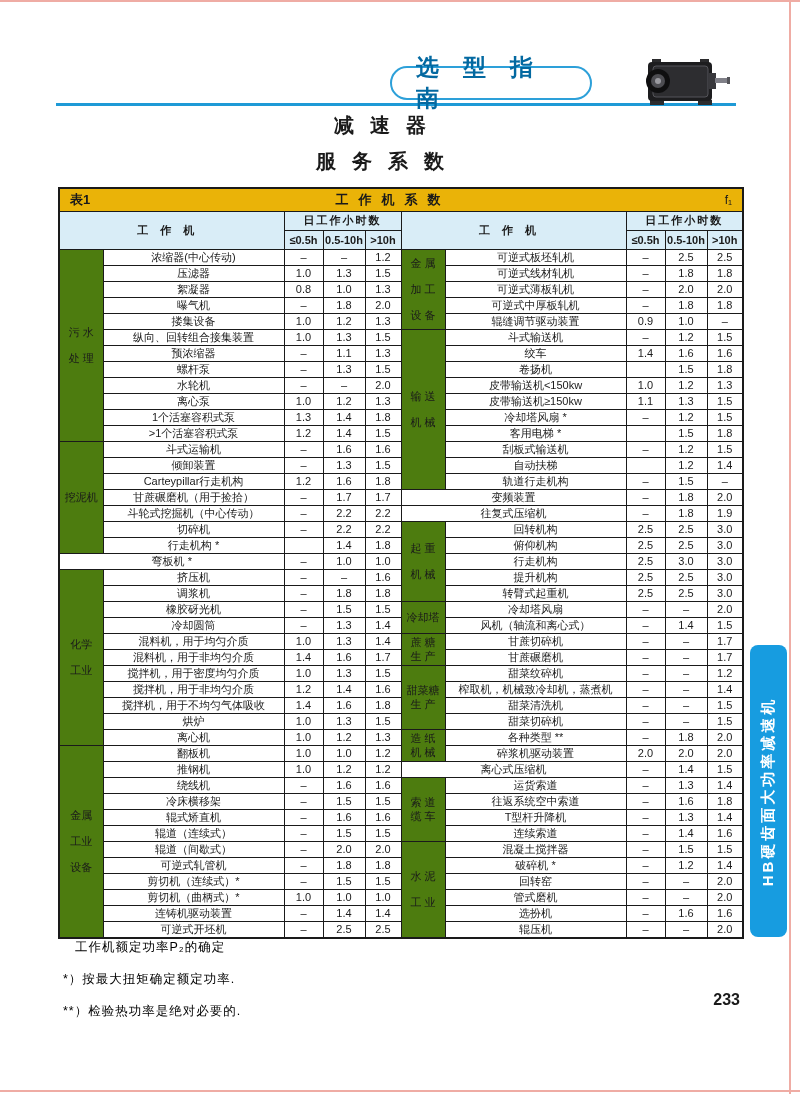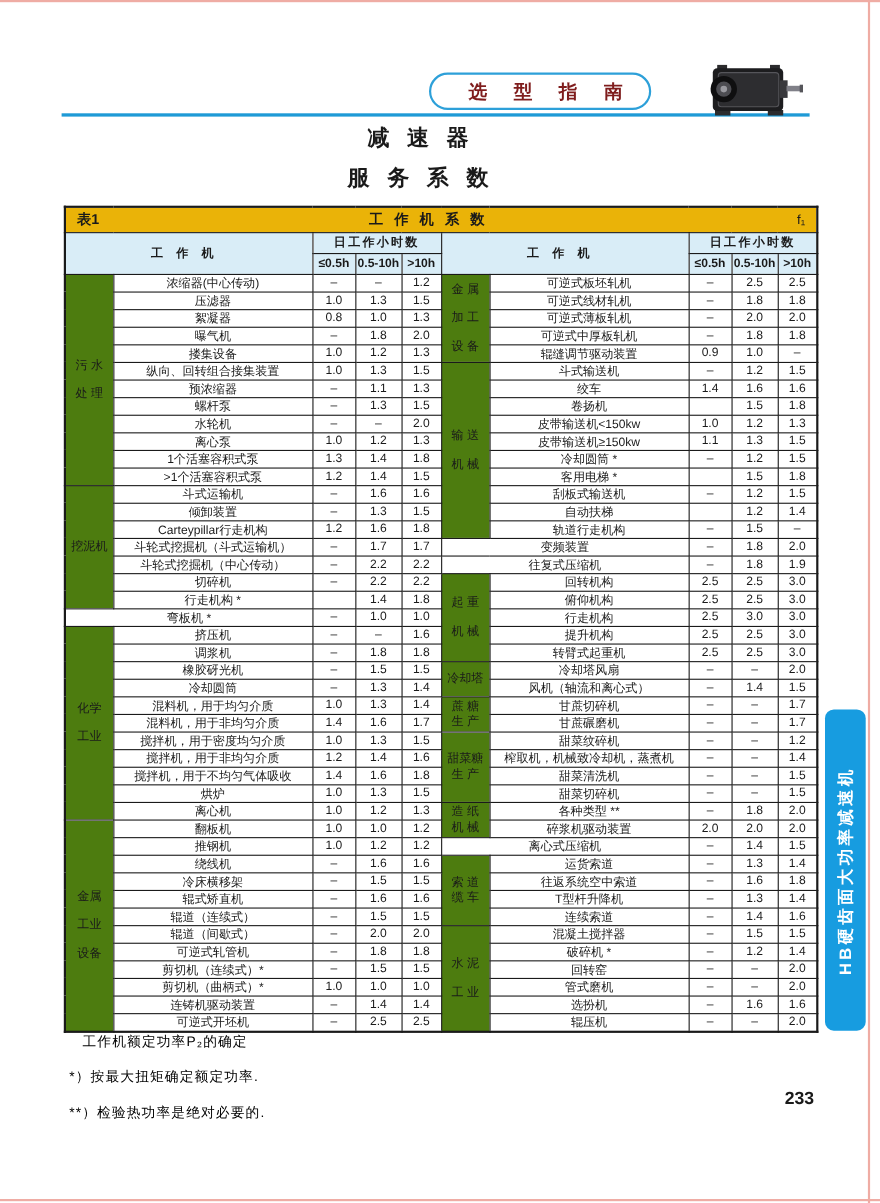--- a/index.html
+++ b/index.html
@@ -8,22 +8,22 @@
     position:relative; width:800px; height:1094px; background:#ffffff;
     font-family:"Liberation Sans","DejaVu Sans",sans-serif; color:#1a1a1a; overflow:hidden;
   }
   .edge-top    { position:absolute; left:0; top:0; width:100%; height:2px; background:#efaca4; }
   .edge-right  { position:absolute; top:0; right:9px; width:2px; height:100%; background:#efaca4; }
   .edge-bottom { position:absolute; left:0; bottom:2px; width:100%; height:2px; background:#efaca4; }
 
   .banner-line { position:absolute; left:56px; top:103px; width:680px; height:3px; background:#1e9ad6; }
   .banner-box  {
     position:absolute; left:390px; top:66px; width:202px; height:34px; background:#fff;
-    border:2px solid #2da0d9; border-radius:18px; display:flex; align-items:center; justify-content:flex-end;
-    font-size:17px; font-weight:600; letter-spacing:24px; padding-left:24px; color:#7f1d1d; z-index:2;
+    border:2px solid #2da0d9; border-radius:18px; display:flex; align-items:center; justify-content:center;
+    font-size:23px; font-weight:600; letter-spacing:24px; padding-left:24px; color:#0369a1; z-index:2;
   }
   .gear { position:absolute; left:643px; top:58px; width:88px; height:48px; z-index:2; }
 
   .page-title    { position:absolute; left:0; top:112px; width:760px; text-align:center;
                    font-size:20px; font-weight:600; letter-spacing:16px; padding-left:16px;font-family:Liberation Mono, monospace; }
   .page-subtitle { position:absolute; left:0; top:148px; width:760px; text-align:center;
                    font-size:20px; font-weight:600; letter-spacing:16px; padding-left:16px; }
 
   table.service { position:absolute; left:58px; top:187px; width:684px;
                   border-collapse:collapse; table-layout:fixed; border:2px solid #1a1a1a; }
@@ -237,21 +237,21 @@
           <td class="name">皮带输送机≥150kw</td>
           <td class="val">1.1</td>
           <td class="val">1.3</td>
           <td class="val">1.5</td>
         </tr>
         <tr>
           <td class="name">1个活塞容积式泵</td>
           <td class="val">1.3</td>
           <td class="val">1.4</td>
           <td class="val">1.8</td>
-          <td class="name">冷却圆筒 *</td>
+          <td class="name">冷却塔风扇 *</td>
           <td class="val">–</td>
           <td class="val">1.2</td>
           <td class="val">1.5</td>
         </tr>
         <tr>
           <td class="name">&gt;1个活塞容积式泵</td>
           <td class="val">1.2</td>
           <td class="val">1.4</td>
           <td class="val">1.5</td>
           <td class="name">客用电梯 *</td>
@@ -286,21 +286,21 @@
           <td class="name">Carteypillar行走机构</td>
           <td class="val">1.2</td>
           <td class="val">1.6</td>
           <td class="val">1.8</td>
           <td class="name">轨道行走机构</td>
           <td class="val">–</td>
           <td class="val">1.5</td>
           <td class="val">–</td>
         </tr>
         <tr>
-          <td class="name">斗轮式挖掘机（斗式运输机）</td>
+          <td class="name">甘蔗碾磨机（用于捡拾）</td>
           <td class="val">–</td>
           <td class="val">1.7</td>
           <td class="val">1.7</td>
           <td class="name" colspan="2">变频装置</td>
           <td class="val">–</td>
           <td class="val">1.8</td>
           <td class="val">2.0</td>
         </tr>
         <tr>
           <td class="name">斗轮式挖掘机（中心传动）</td>

